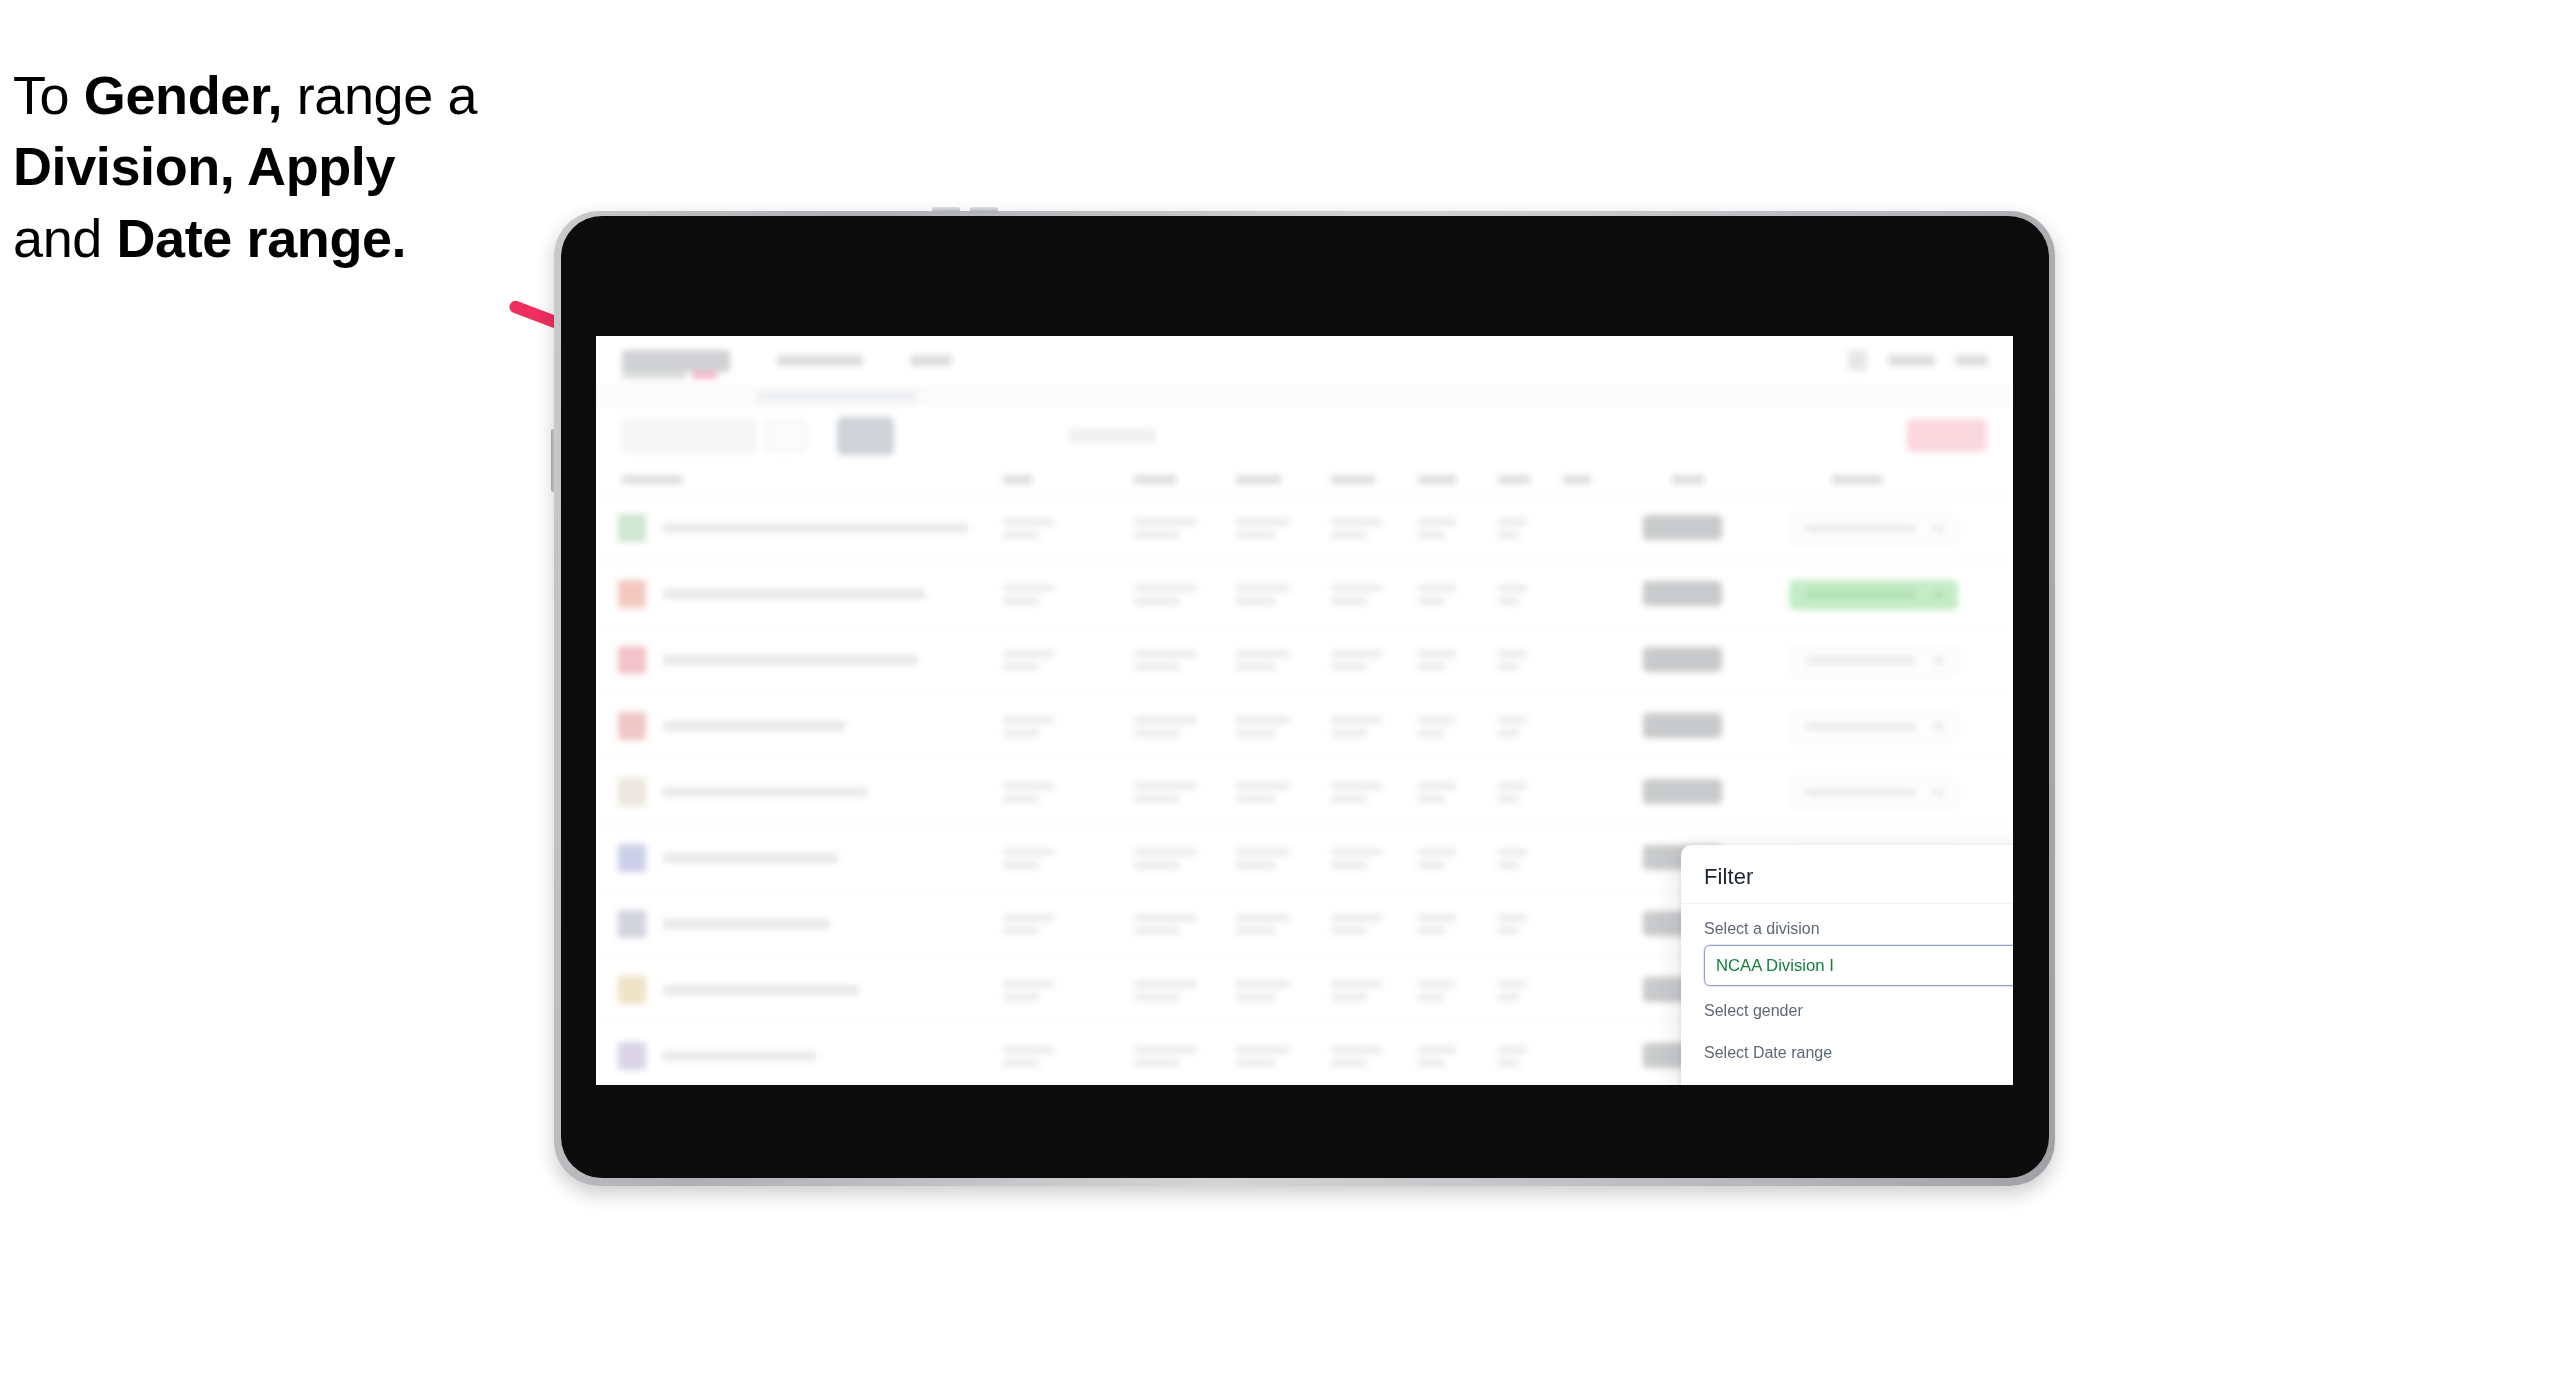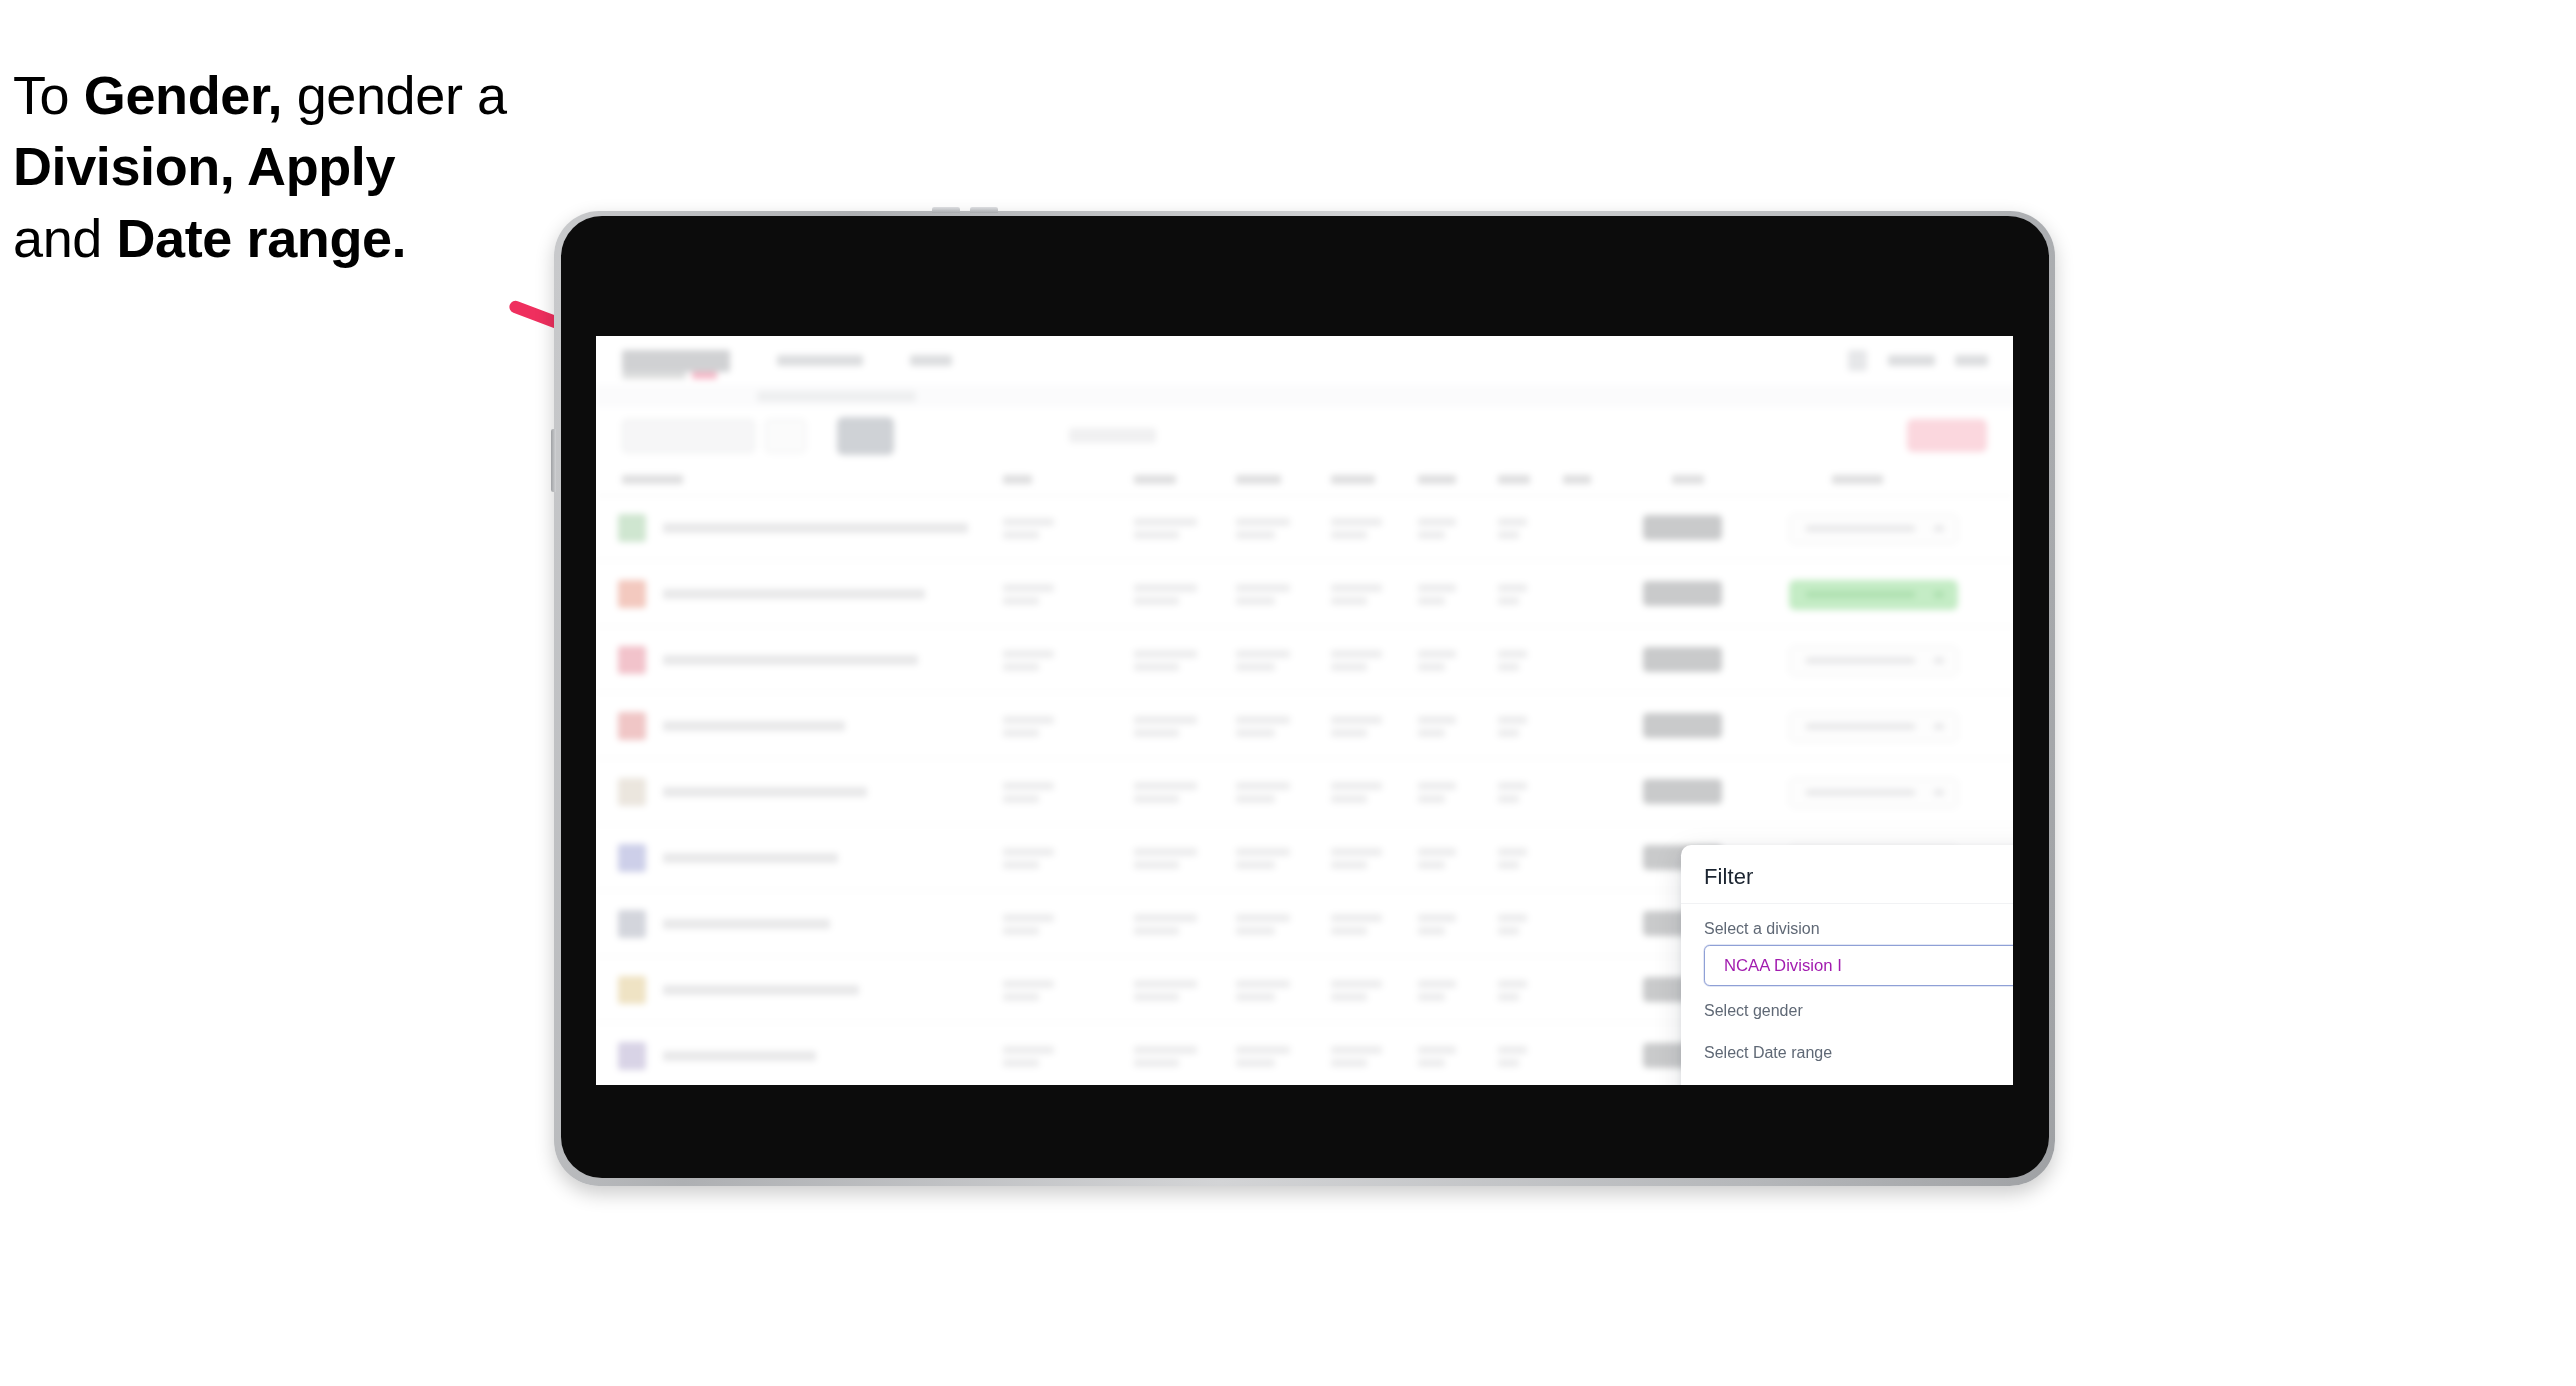--- a/index.html
+++ b/index.html
@@ -232,30 +232,30 @@
     border:0.7px solid #d9dde3;
     border-radius:5.8px;
     background:#ffffff;
     display:flex; align-items:center;
   }
   .select-box.focused {
     border-color:#8fa0d6;
     box-shadow:0 0 0 0.7px rgba(143,160,214,0.35);
   }
   .select-value {
-    padding-left:19px;
+    padding-left:11px;
     font-size:16.7px;
-    color:#a21caf;
+    color:#15803d;
   }
 </style>
 </head>
 <body>
 
 <div id="callout">
-    <span class="line"><span>To </span><span class="b">Gender,</span><span> gender a</span></span>
+    <span class="line"><span>To </span><span class="b">Gender,</span><span> range a</span></span>
     <span class="line"><span class="b">Division, Apply</span></span>
     <span class="line"><span>and </span><span class="b">Date range.</span></span>
   </div>
 
 <svg id="arrow-annotation" viewBox="0 0 830 340" xmlns="http://www.w3.org/2000/svg">
   <line x1="18" y1="22" x2="700" y2="280" stroke="#ef2f5e" stroke-width="17" stroke-linecap="round"></line>
   <polygon points="785,330 672,252 706,222" fill="#ef2f5e"></polygon>
   <polygon points="785,330 638,292 672,252" fill="#ef2f5e"></polygon>
 </svg>
 

